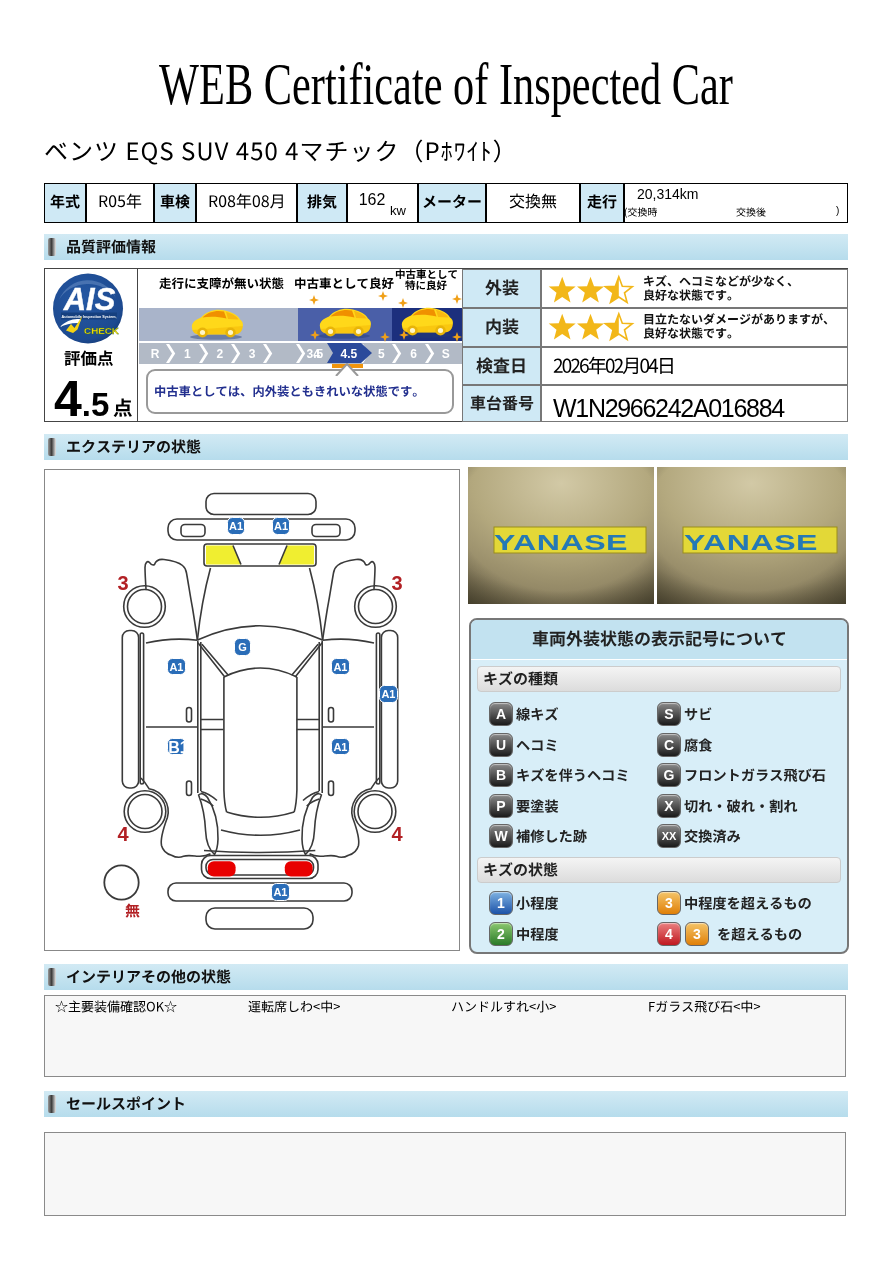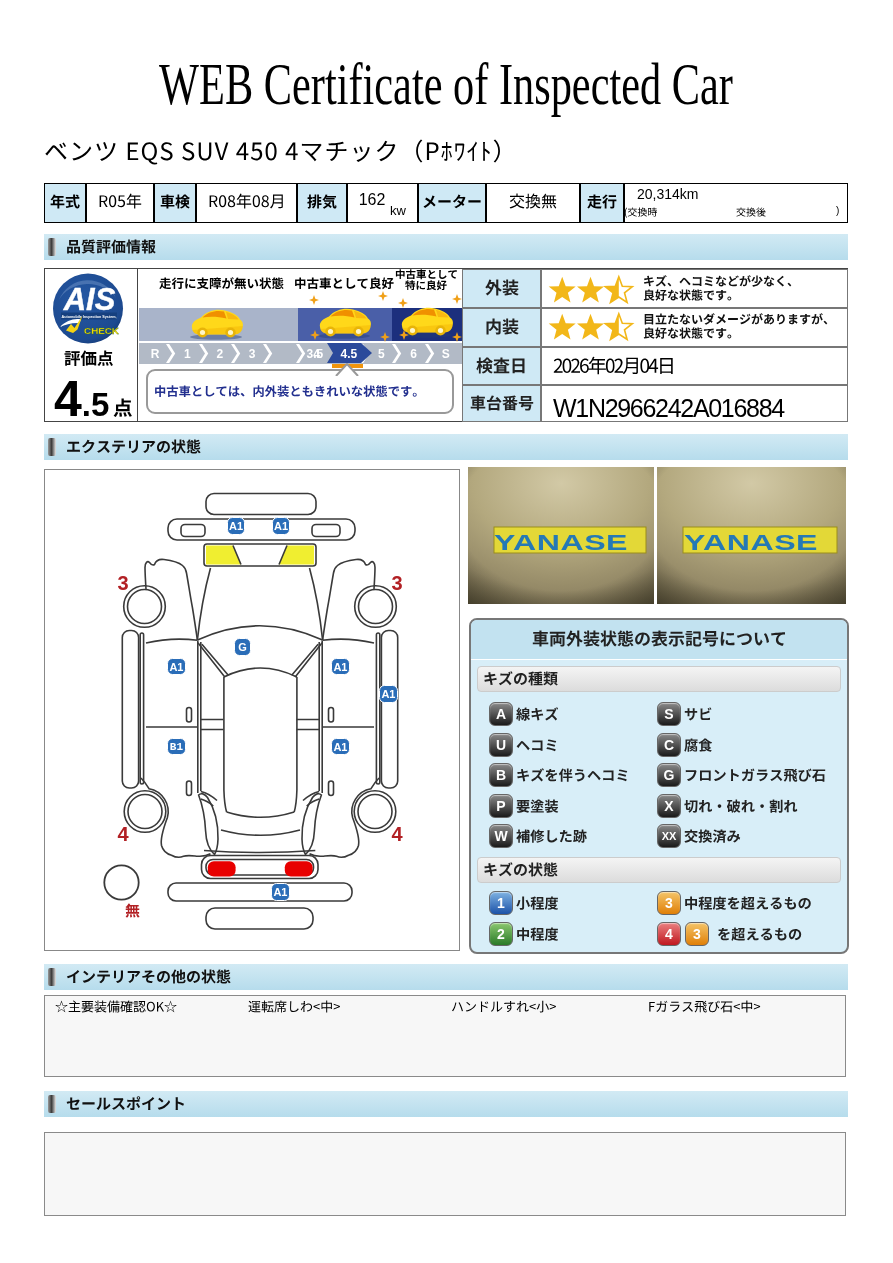--- a/index.html
+++ b/index.html
@@ -321,21 +321,21 @@
       <rect x="186.5" y="707.5" width="5" height="14.5" rx="2.5" fill="none" stroke="#3a3a3a" stroke-width="1.6"></rect>
       <rect x="186.5" y="781" width="5" height="14.5" rx="2.5" fill="none" stroke="#3a3a3a" stroke-width="1.6"></rect>
       <rect x="328.5" y="707.5" width="5" height="14.5" rx="2.5" fill="none" stroke="#3a3a3a" stroke-width="1.6"></rect>
       <rect x="328.5" y="781" width="5" height="14.5" rx="2.5" fill="none" stroke="#3a3a3a" stroke-width="1.6"></rect>
     </svg>
     <div style="position:absolute;left:226.8px;top:517.3px;width:18.5px;height:17.5px;background:#2a6db8;border:1.5px solid #fff;border-radius:5.5px;color:#fff;font-weight:bold;font-size:11px;text-align:center;line-height:17px;font-family:'Liberation Sans'">A1</div>
     <div style="position:absolute;left:271.8px;top:517.3px;width:18.5px;height:17.5px;background:#2a6db8;border:1.5px solid #fff;border-radius:5.5px;color:#fff;font-weight:bold;font-size:11px;text-align:center;line-height:17px;font-family:'Liberation Sans'">A1</div>
     <div style="position:absolute;left:234.0px;top:638.3px;width:17px;height:17.5px;background:#2a6db8;border:1.5px solid #fff;border-radius:5.5px;color:#fff;font-weight:bold;font-size:11px;text-align:center;line-height:17px;font-family:'Liberation Sans'">G</div>
     <div style="position:absolute;left:167.2px;top:657.8px;width:18.5px;height:17.5px;background:#2a6db8;border:1.5px solid #fff;border-radius:5.5px;color:#fff;font-weight:bold;font-size:11px;text-align:center;line-height:17px;font-family:'Liberation Sans'">A1</div>
     <div style="position:absolute;left:331.2px;top:657.8px;width:18.5px;height:17.5px;background:#2a6db8;border:1.5px solid #fff;border-radius:5.5px;color:#fff;font-weight:bold;font-size:11px;text-align:center;line-height:17px;font-family:'Liberation Sans'">A1</div>
-    <div style="position:absolute;left:167.2px;top:737.8px;width:18.5px;height:17.5px;background:#2a6db8;border:1.5px solid #fff;border-radius:5.5px;color:#fff;font-weight:bold;font-size:11px;text-align:center;line-height:17px;font-family:Liberation Mono, monospace">B1</div>
+    <div style="position:absolute;left:167.2px;top:737.8px;width:18.5px;height:17.5px;background:#2a6db8;border:1.5px solid #fff;border-radius:5.5px;color:#fff;font-weight:bold;font-size:16px;text-align:center;line-height:17px;font-family:Liberation Sans, sans-serif">B1</div>
     <div style="position:absolute;left:331.2px;top:737.8px;width:18.5px;height:17.5px;background:#2a6db8;border:1.5px solid #fff;border-radius:5.5px;color:#fff;font-weight:bold;font-size:11px;text-align:center;line-height:17px;font-family:'Liberation Sans'">A1</div>
     <div style="position:absolute;left:379.2px;top:685.3px;width:18.5px;height:17.5px;background:#2a6db8;border:1.5px solid #fff;border-radius:5.5px;color:#fff;font-weight:bold;font-size:11px;text-align:center;line-height:17px;font-family:'Liberation Sans'">A1</div>
     <div style="position:absolute;left:271.2px;top:883.3px;width:18.5px;height:17.5px;background:#2a6db8;border:1.5px solid #fff;border-radius:5.5px;color:#fff;font-weight:bold;font-size:11px;text-align:center;line-height:17px;font-family:'Liberation Sans'">A1</div>
     <div style="position:absolute;left:115px;top:572px;width:16px;text-align:center;font-size:20px;font-weight:bold;color:#b22024">3</div>
     <div style="position:absolute;left:389px;top:572px;width:16px;text-align:center;font-size:20px;font-weight:bold;color:#b22024">3</div>
     <div style="position:absolute;left:115px;top:823px;width:16px;text-align:center;font-size:20px;font-weight:bold;color:#b22024">4</div>
     <div style="position:absolute;left:389px;top:823px;width:16px;text-align:center;font-size:20px;font-weight:bold;color:#b22024">4</div>
     <svg style="position:absolute;left:124.5px;top:903.0px;overflow:visible" width="15" height="17">
       <path transform="translate(0,13.2)" fill="#b22024" d="M5 -1.7C5.1 -0.8 5.2 0.4 5.3 1.2L7 0.9C7 0.2 6.8 -1 6.6 -1.9ZM8 -1.7C8.3 -0.7 8.6 0.5 8.7 1.2L10.5 0.9C10.4 0.1 10 -1.1 9.6 -1.9ZM10.9 -1.8C11.6 -0.8 12.4 0.5 12.7 1.3L14.6 0.7C14.2 -0.1 13.3 -1.4 12.7 -2.3ZM2.3 -2.2C1.9 -1.1 1.3 0 0.6 0.7L2.3 1.4C3 0.6 3.7 -0.7 4 -1.8ZM1 -4.2V-2.5H14.1V-4.2H12.3V-6.1H14.3V-7.7H12.3V-9.6H13.7V-11.2H4.7C4.9 -11.5 5.1 -11.9 5.3 -12.2L3.5 -12.8C2.9 -11.3 1.7 -10 0.4 -9.1C0.8 -8.9 1.5 -8.3 1.9 -7.9C2.2 -8.2 2.5 -8.4 2.8 -8.7V-7.7H0.7V-6.1H2.8V-4.2ZM5.4 -9.6V-7.7H4.3V-9.6ZM6.9 -9.6H8V-7.7H6.9ZM9.5 -9.6H10.7V-7.7H9.5ZM5.4 -6.1V-4.2H4.3V-6.1ZM6.9 -6.1H8V-4.2H6.9ZM9.5 -6.1H10.7V-4.2H9.5Z"></path>
     </svg>

